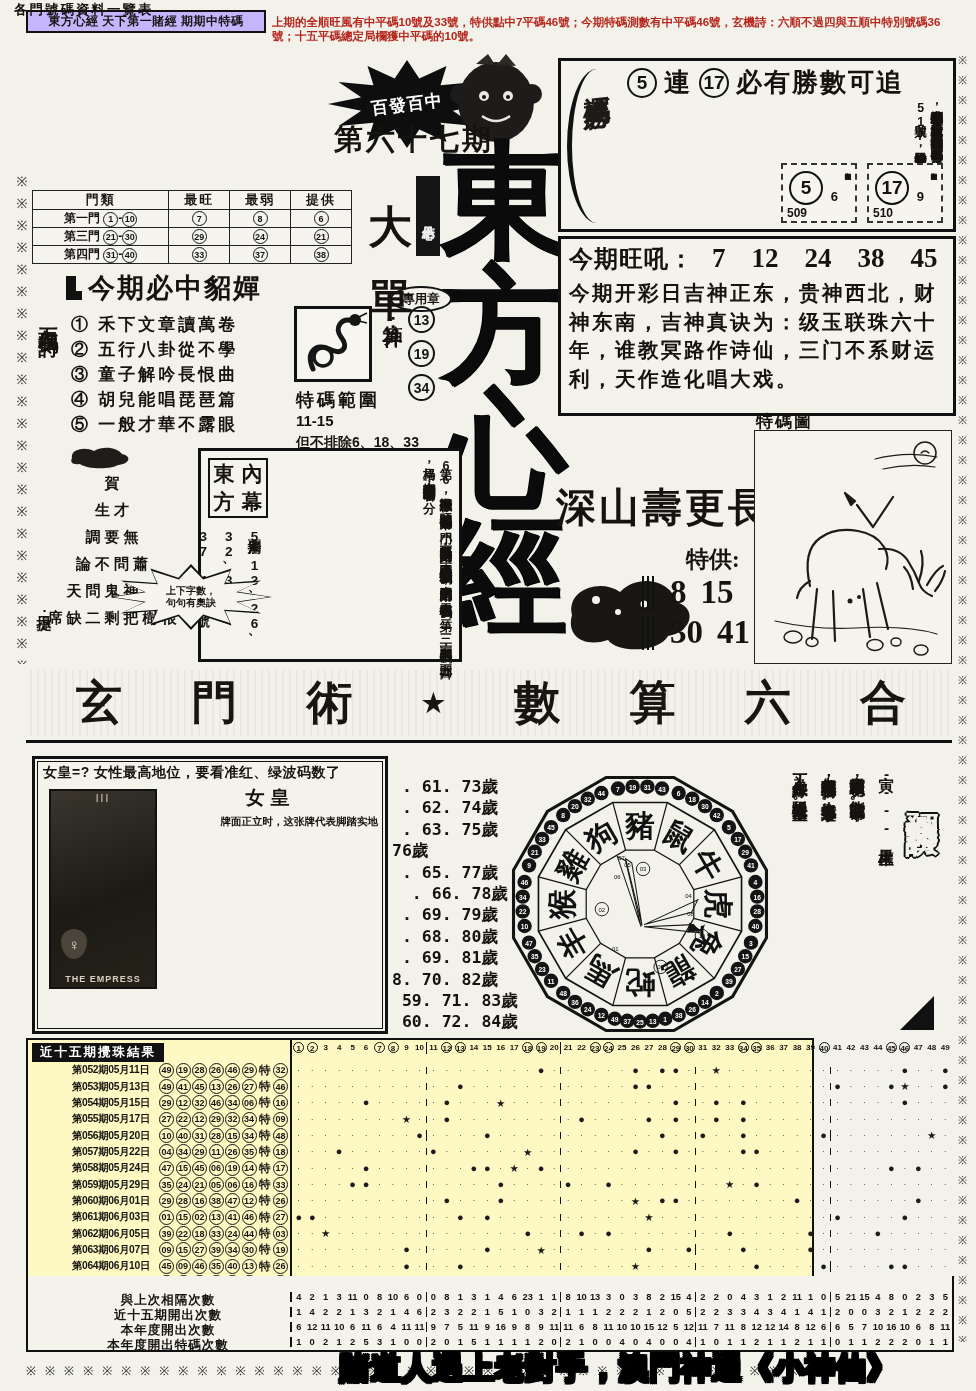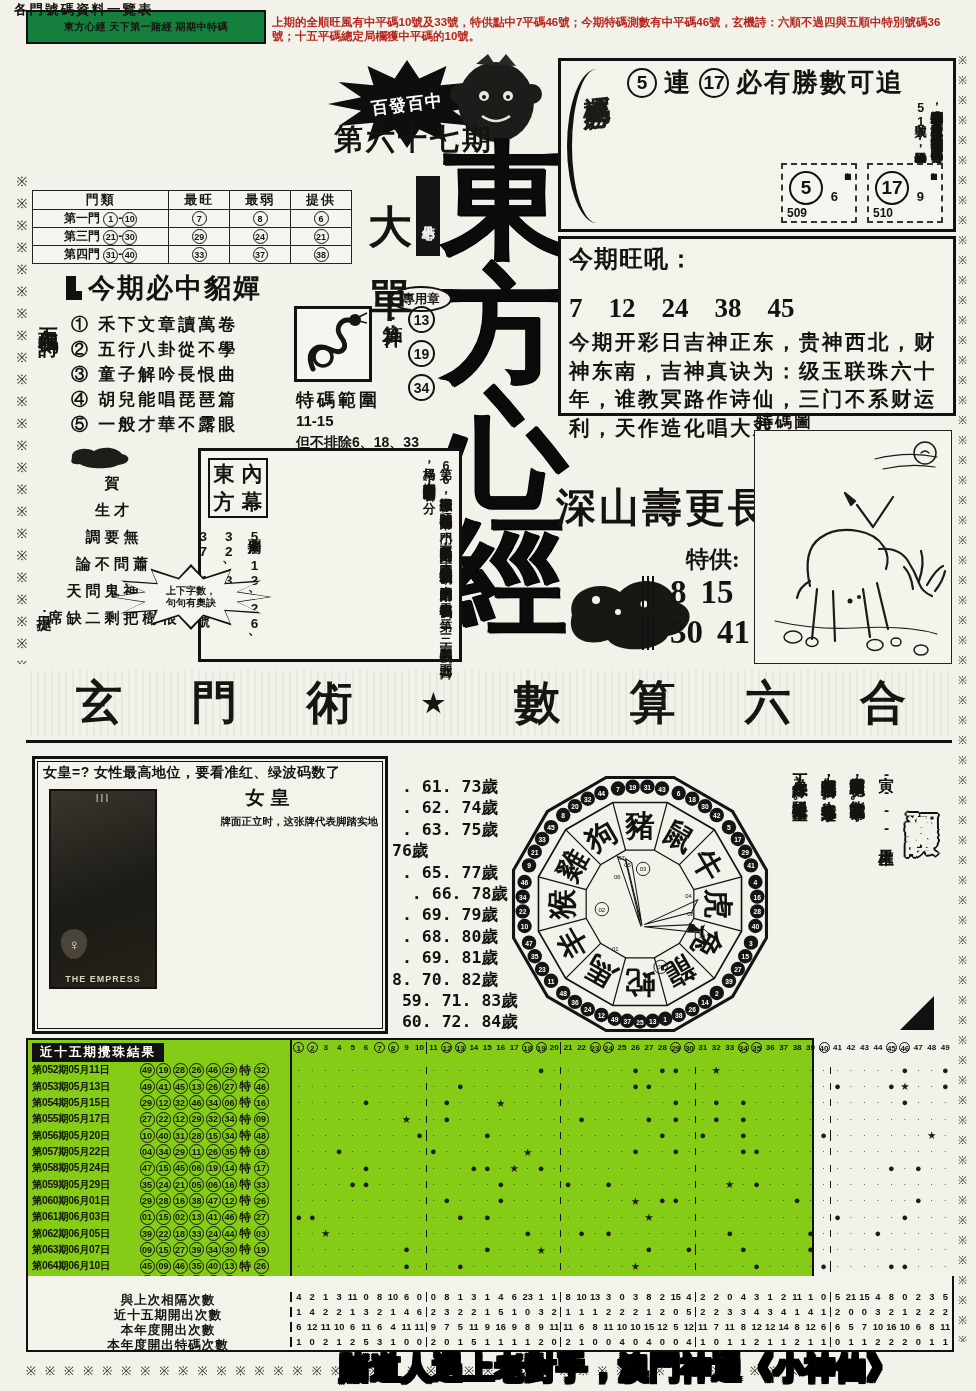--- a/index.html
+++ b/index.html
@@ -5,22 +5,22 @@
   html,body{margin:0;padding:0;background:#cfcdc6;}
   #page{position:relative;width:976px;height:1391px;background:#f2f1ea;overflow:hidden;
         font-family:"Liberation Sans",sans-serif;color:#151310;}
   [class],div,span{box-sizing:border-box;}
   .abs{position:absolute;}
   .cnum{display:inline-flex;align-items:center;justify-content:center;border:1.5px solid #141414;
         border-radius:50%;font-weight:bold;background:transparent;color:#141414;}
   
   .orn{position:absolute;writing-mode:vertical-rl;text-orientation:upright;color:#2b2a26;overflow:hidden;}
   
-  #mastbox{left:26px;top:10px;width:240px;height:34px;border:2.5px solid #111;display:flex;
-           align-items:center;justify-content:center;font-weight:bold;font-size:10px;letter-spacing:.5px;background:#15803d;}
+  #mastbox{left:26px;top:10px;width:240px;height:23px;border:2.5px solid #111;display:flex;
+           align-items:center;justify-content:center;font-weight:bold;font-size:12px;letter-spacing:.5px;background:#c4b5fd;}
   #redline{left:272px;top:16px;width:684px;font-weight:bold;font-size:11.5px;line-height:1.2;color:#b5271d;}
   
   .star12{clip-path:polygon(100% 50%,79% 57.8%,93.3% 75%,71.2% 71.2%,75% 93.3%,57.8% 79%,50% 100%,
           42.2% 79%,25% 93.3%,28.8% 71.2%,6.7% 75%,21% 57.8%,0% 50%,21% 42.2%,6.7% 25%,28.8% 28.8%,
           25% 6.7%,42.2% 21%,50% 0%,57.8% 21%,75% 6.7%,71.2% 28.8%,93.3% 25%,79% 42.2%);}
   #burst{left:328px;top:60px;width:158px;height:88px;background:#0e0e0e;display:flex;align-items:center;justify-content:center;}
   #burst span{color:#fff;font-weight:900;font-size:17px;transform:rotate(-7deg);letter-spacing:1px;}
   #issue{left:334px;top:120px;font-weight:900;font-size:29px;letter-spacing:3px;}
   #masthead{left:430px;top:140px;width:148px;display:flex;flex-direction:column;align-items:center;
             font-family:"Liberation Serif",serif;font-weight:900;font-size:126px;line-height:.99;
@@ -85,21 +85,21 @@
   #winstamps{position:absolute;right:10px;bottom:6px;display:flex;gap:10px;}
   .wstamp{width:76px;height:60px;border:2px dashed #333;position:relative;background:#f5f4ee;}
   .wstamp .big{position:absolute;left:6px;top:6px;width:34px;height:34px;border:2px solid #111;border-radius:50%;
                display:flex;align-items:center;justify-content:center;font-weight:900;font-size:19px;}
   .wstamp .lab{position:absolute;right:3px;top:3px;writing-mode:vertical-rl;text-orientation:upright;
                font-size:6.5px;font-weight:bold;height:40px;}
   .wstamp .cnt{position:absolute;right:17px;top:24px;font-weight:900;font-size:13px;}
   .wstamp .ser{position:absolute;left:4px;bottom:1px;font-weight:900;font-size:12px;}
   
   #hotbox{left:558px;top:236px;width:398px;height:180px;border:3px solid #111;background:#f3f2eb;padding:4px 8px;}
-  #hotbox .hline{display:flex;align-items:baseline;gap:18px;font-family:"Liberation Serif",serif;flex-direction:column;}
+  #hotbox .hline{display:flex;align-items:baseline;gap:18px;font-family:"Liberation Serif",serif;}
   #hotbox .hlab{font-weight:900;font-size:24px;letter-spacing:1px;}
   #hotbox .hnum{font-weight:bold;font-size:27px;}
   #hotbox .hbody{margin-top:4px;font-family:"Liberation Serif",serif;font-weight:bold;font-size:20.5px;
                  line-height:1.4;letter-spacing:2.5px;}
   
   #flower1{left:556px;top:422px;font-weight:900;font-size:40px;font-family:"Liberation Serif",serif;letter-spacing:3px;}
   #flower2{left:556px;top:480px;font-weight:900;font-size:40px;font-family:"Liberation Serif",serif;letter-spacing:3px;}
   #teklab{left:686px;top:544px;font-weight:900;font-size:23px;font-family:"Liberation Serif",serif;}
   .tekrow{display:flex;align-items:center;gap:14px;font-weight:900;font-size:33px;font-family:"Liberation Serif",serif;}
   .tekrow .stripes{width:14px;height:34px;background:repeating-linear-gradient(90deg,#111 0 2px,transparent 2px 5px);}
@@ -131,25 +131,25 @@
   #ages{left:392px;top:776px;width:172px;font-family:"DejaVu Sans Mono",monospace;font-weight:bold;
         font-size:16.5px;line-height:21.4px;white-space:pre;}
   
   #fortune{left:778px;top:764px;width:122px;height:272px;writing-mode:vertical-rl;text-orientation:upright;
            font-weight:900;font-size:15.5px;line-height:1.85;letter-spacing:1px;}
   #ftitle{left:898px;top:786px;width:46px;height:236px;writing-mode:vertical-rl;text-orientation:upright;
           font-weight:900;font-size:33px;color:#f2f1ea;letter-spacing:2px;
           text-shadow:-2px 0 #111,2px 0 #111,0 -2px #111,0 2px #111,-1px -1px #111,1px 1px #111,-1px 1px #111,1px -1px #111;}
   #fcorner{left:900px;top:996px;width:34px;height:34px;background:#111;clip-path:polygon(100% 0,100% 100%,0 100%);}
   
-  #results{left:26px;top:1038px;width:788px;height:270px;border:2.5px solid #111;background:#84cc16;}
+  #results{left:26px;top:1038px;width:788px;height:270px;border:2.5px solid #111;background:#fef9c3;}
   #restitle{position:absolute;left:4px;top:3px;background:#111;color:#fff;font-weight:900;font-size:12.5px;
             padding:1px 8px;letter-spacing:2px;}
   #resleft{position:absolute;left:4px;top:22px;width:256px;}
-  .resrow{height:16.35px;display:flex;align-items:center;gap:1.5px;}
+  .resrow{height:16.35px;display:flex;align-items:center;gap:1.5px;margin-left:40px;}
   .resrow .plab{width:106px;font-weight:bold;font-size:10.3px;white-space:nowrap;letter-spacing:-.3px;}
   .resrow .cnum{width:15px;height:15px;font-size:9px;border-width:1.2px;flex:none;}
   .resrow .te{font-weight:900;font-size:11.5px;margin:0 1px;}
   #grid{position:absolute;left:262px;top:0;width:662px;height:268px;border-left:2px solid #111;}
   #gridhead{position:absolute;left:0;top:2px;width:100%;display:grid;grid-template-columns:repeat(49,1fr);}
   #gridhead span{font-size:8px;font-weight:bold;text-align:center;line-height:11px;height:12px;}
   #gridhead span.circ{border:1px solid #111;border-radius:50%;width:11px;height:11px;justify-self:center;}
   #gridrows{position:absolute;left:0;top:22px;width:100%;}
   .grow{height:16.35px;display:grid;grid-template-columns:repeat(49,1fr);align-items:center;}
   .gcell{text-align:center;font-size:7px;color:#1c1c1c;line-height:1;}

